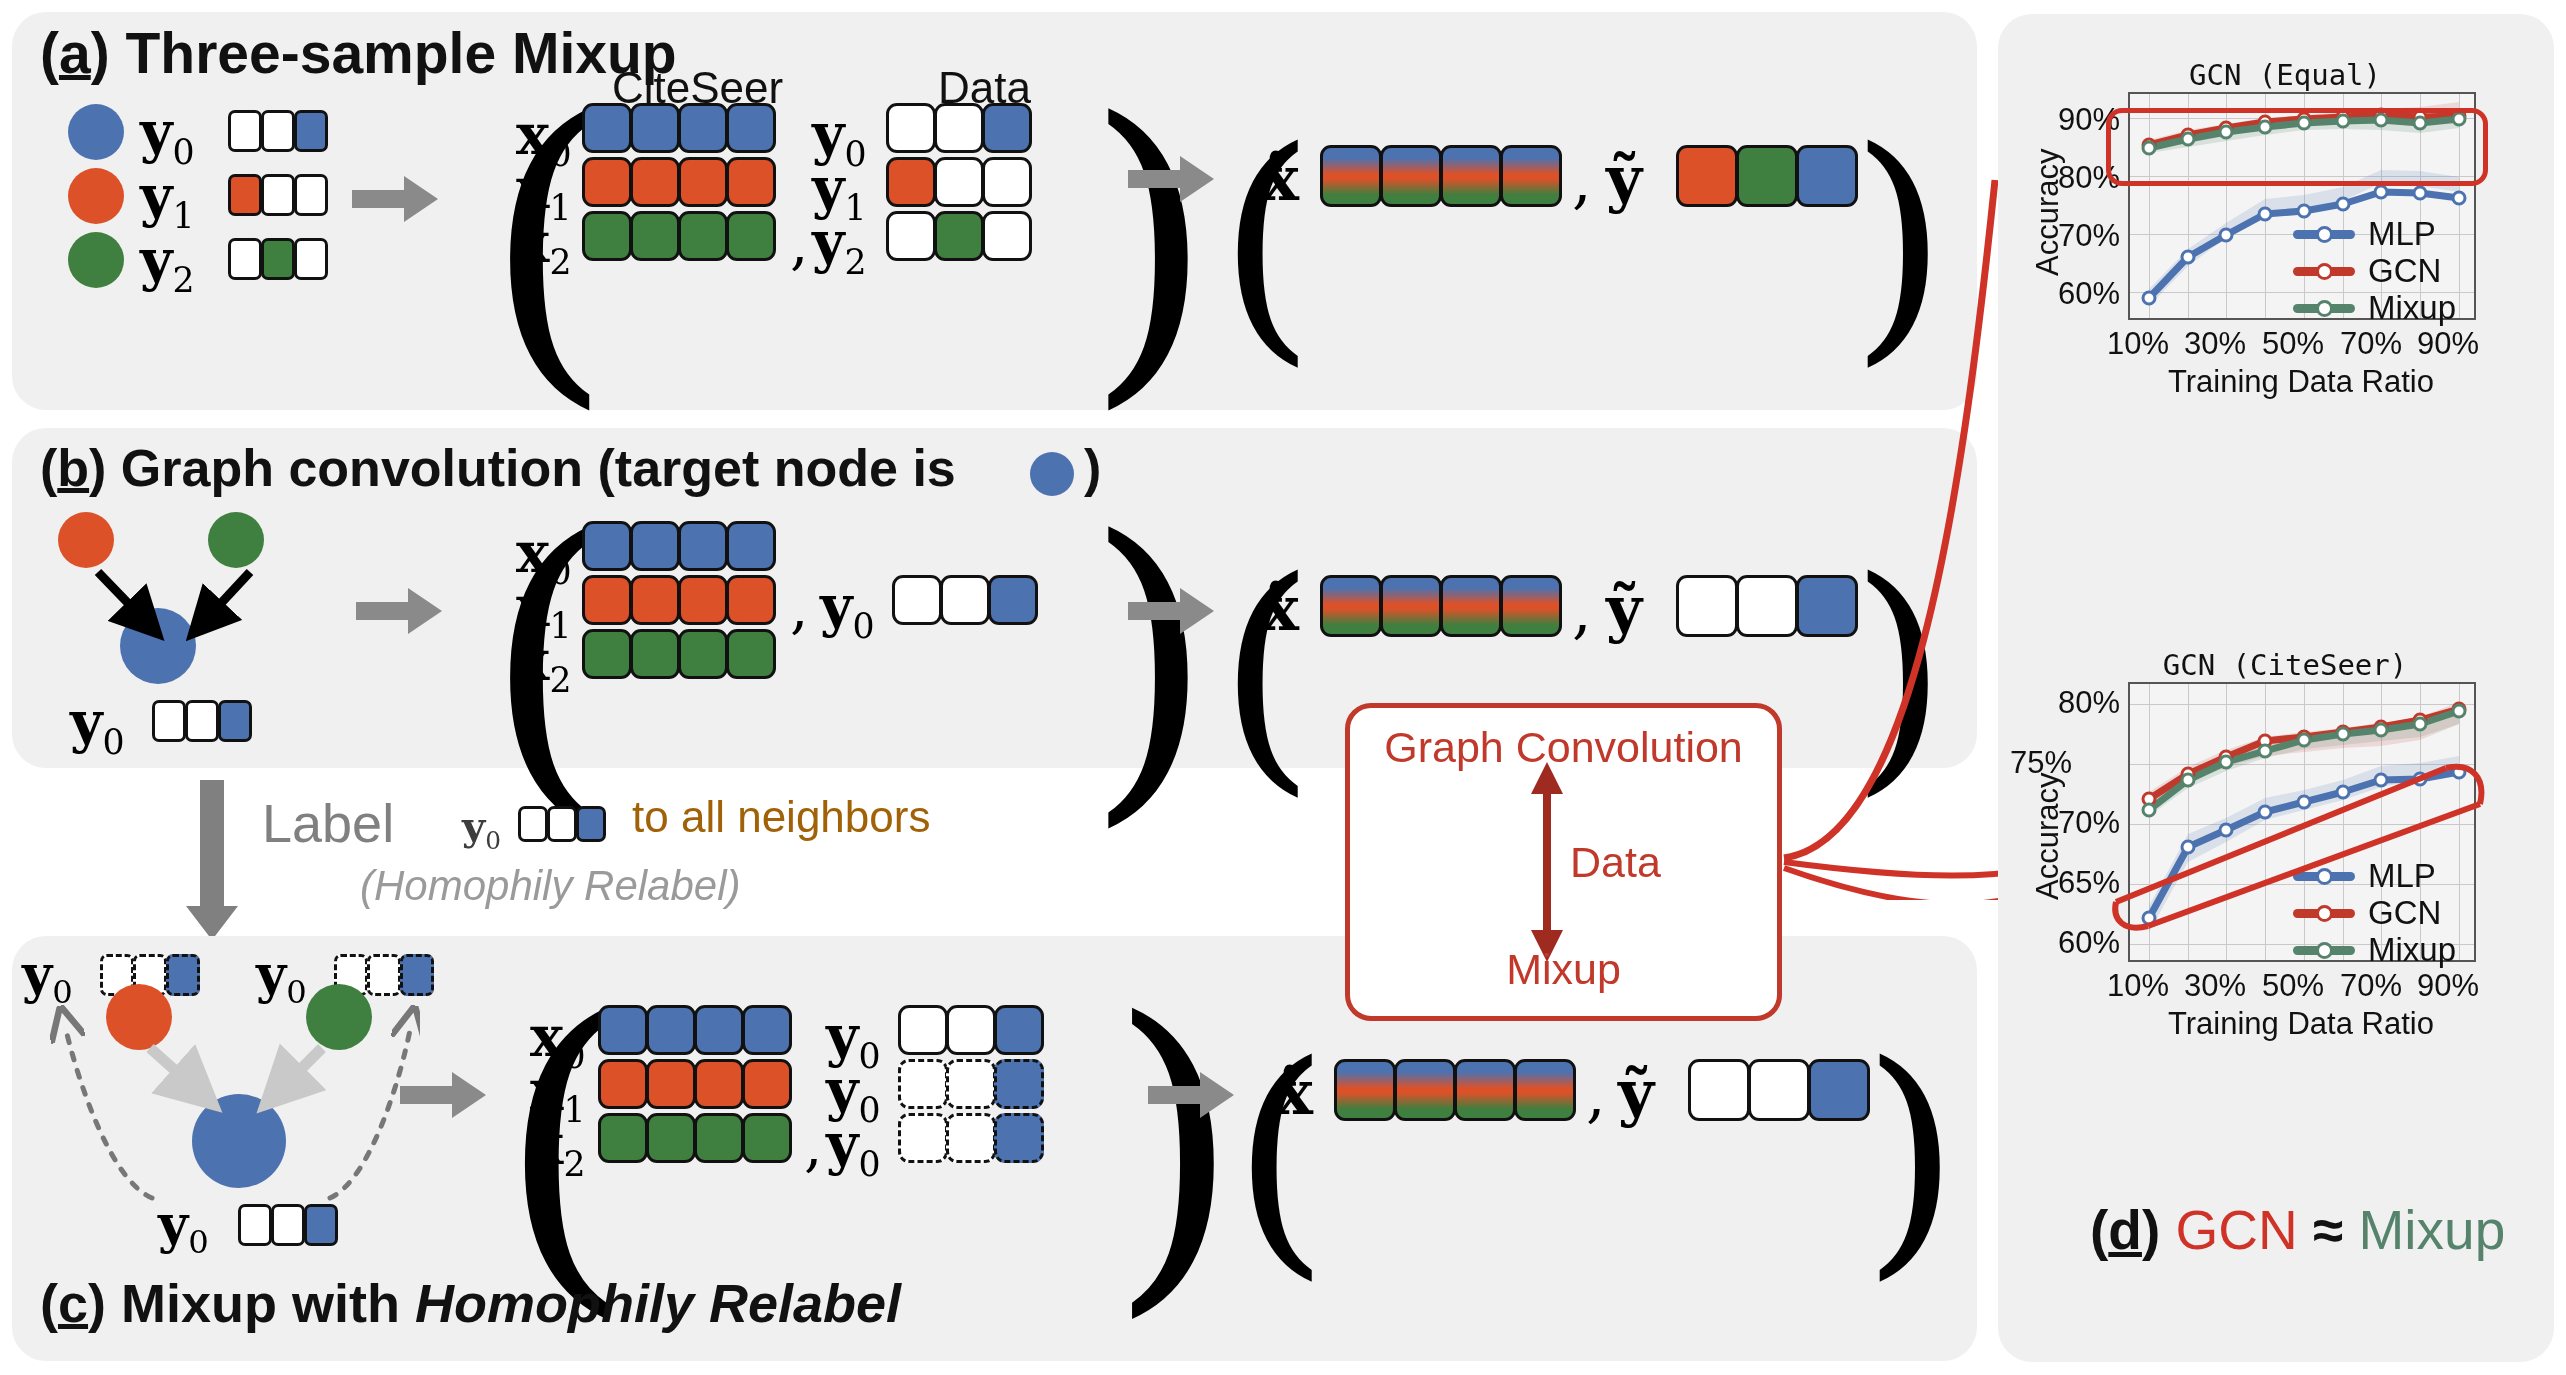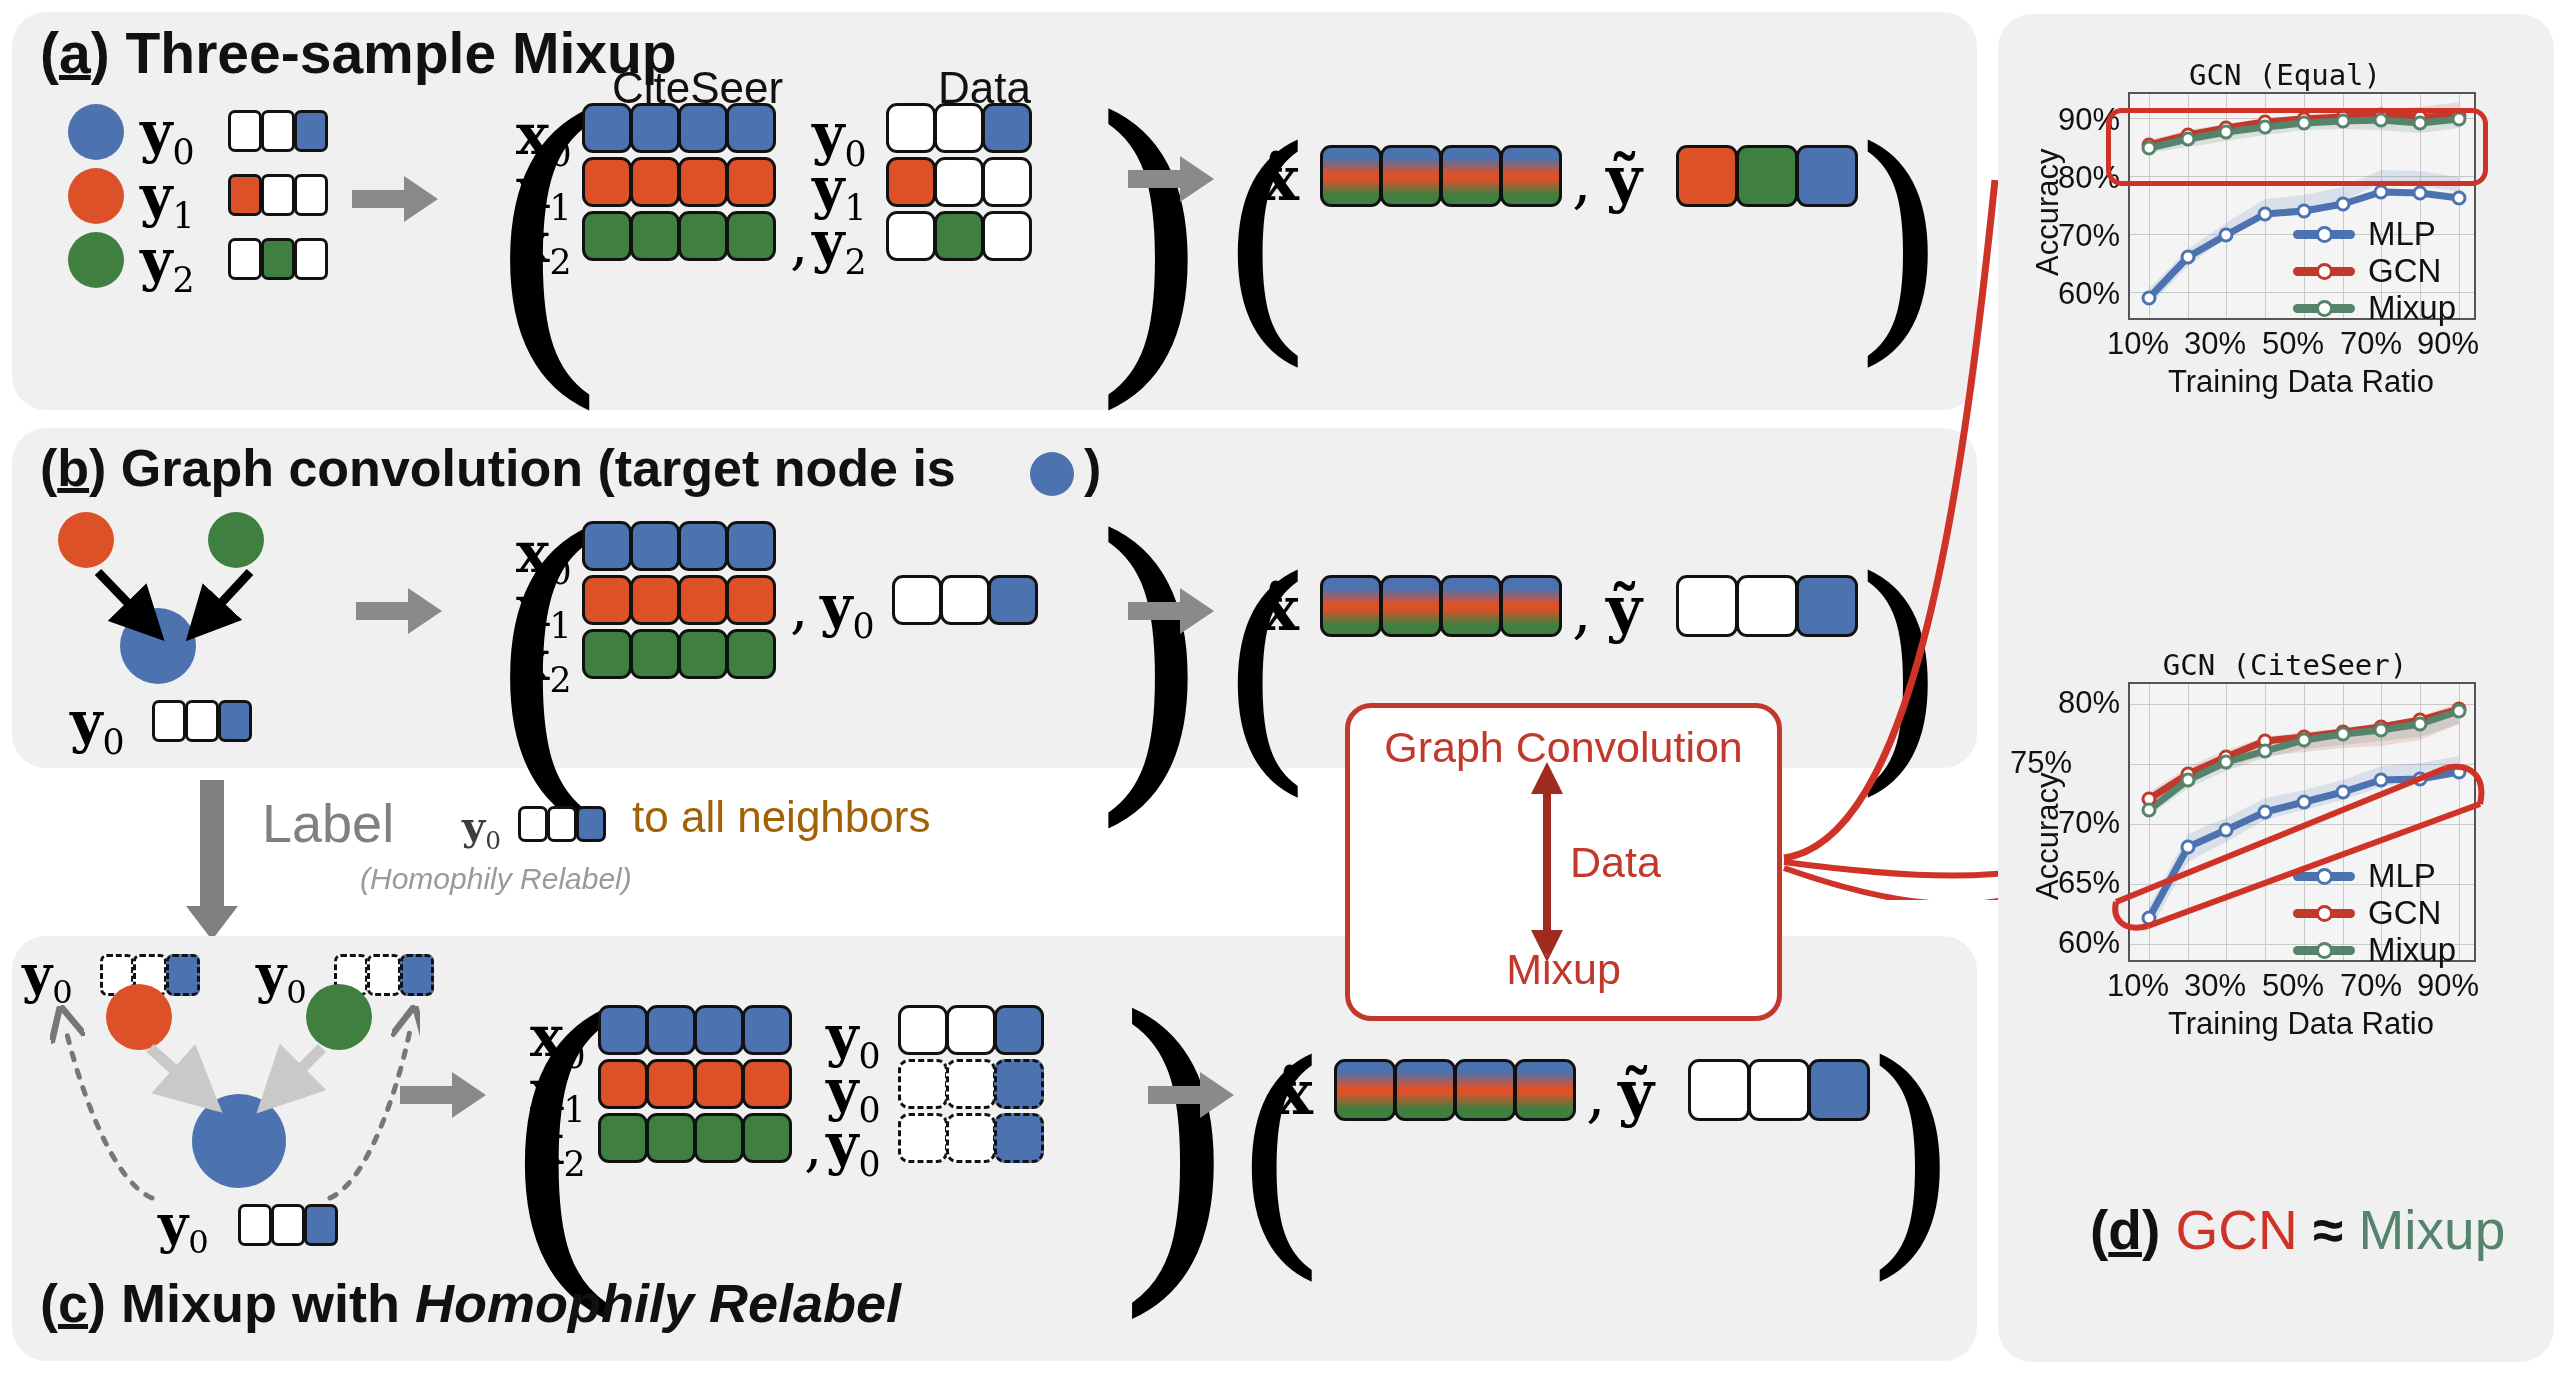--- a/index.html
+++ b/index.html
@@ -259,21 +259,21 @@
   <path d="M14 0 H38 V126 H52 L26 160 L0 126 H14 Z" fill="#808080"></path>
 </svg>
 <div class="cap" style="left:262px;top:792px;font-size:54px;font-weight:400;color:#808080;">Label</div>
 <div class="msym" style="left:462px;top:806px;font-size:40px;color:#3d3d3d;">y<sub>0</sub></div>
 <div class="cellrow" style="left:518px;top:806px;">
   <div class="cell" style="width:30px;height:36px;border-width:3px;"></div>
   <div class="cell" style="width:30px;height:36px;border-width:3px;"></div>
   <div class="cell blue" style="width:30px;height:36px;border-width:3px;"></div>
 </div>
 <div class="cap" style="left:632px;top:792px;font-size:44px;font-weight:400;color:#a16207;">to all neighbors</div>
-<div class="cap ital" style="left:360px;top:862px;font-size:30px;font-weight:400;font-style:italic;color:#9a9a9a;">(Homophily Relabel)</div>
+<div class="cap ital" style="left:360px;top:862px;font-size:42px;font-weight:400;font-style:italic;color:#9a9a9a;">(Homophily Relabel)</div>
 
 <div class="panel" style="left:12px;top:936px;width:1965px;height:425px;"></div>
 
 <div class="msym" style="left:22px;top:948px;font-size:52px;">y<sub>0</sub></div>
 <div class="cellrow" style="left:100px;top:954px;">
   <div class="cell dash" style="width:34px;height:42px;"></div>
   <div class="cell dash" style="width:34px;height:42px;"></div>
   <div class="cell dash blue" style="width:34px;height:42px;"></div>
 </div>
 <div class="msym" style="left:256px;top:948px;font-size:52px;">y<sub>0</sub></div>

